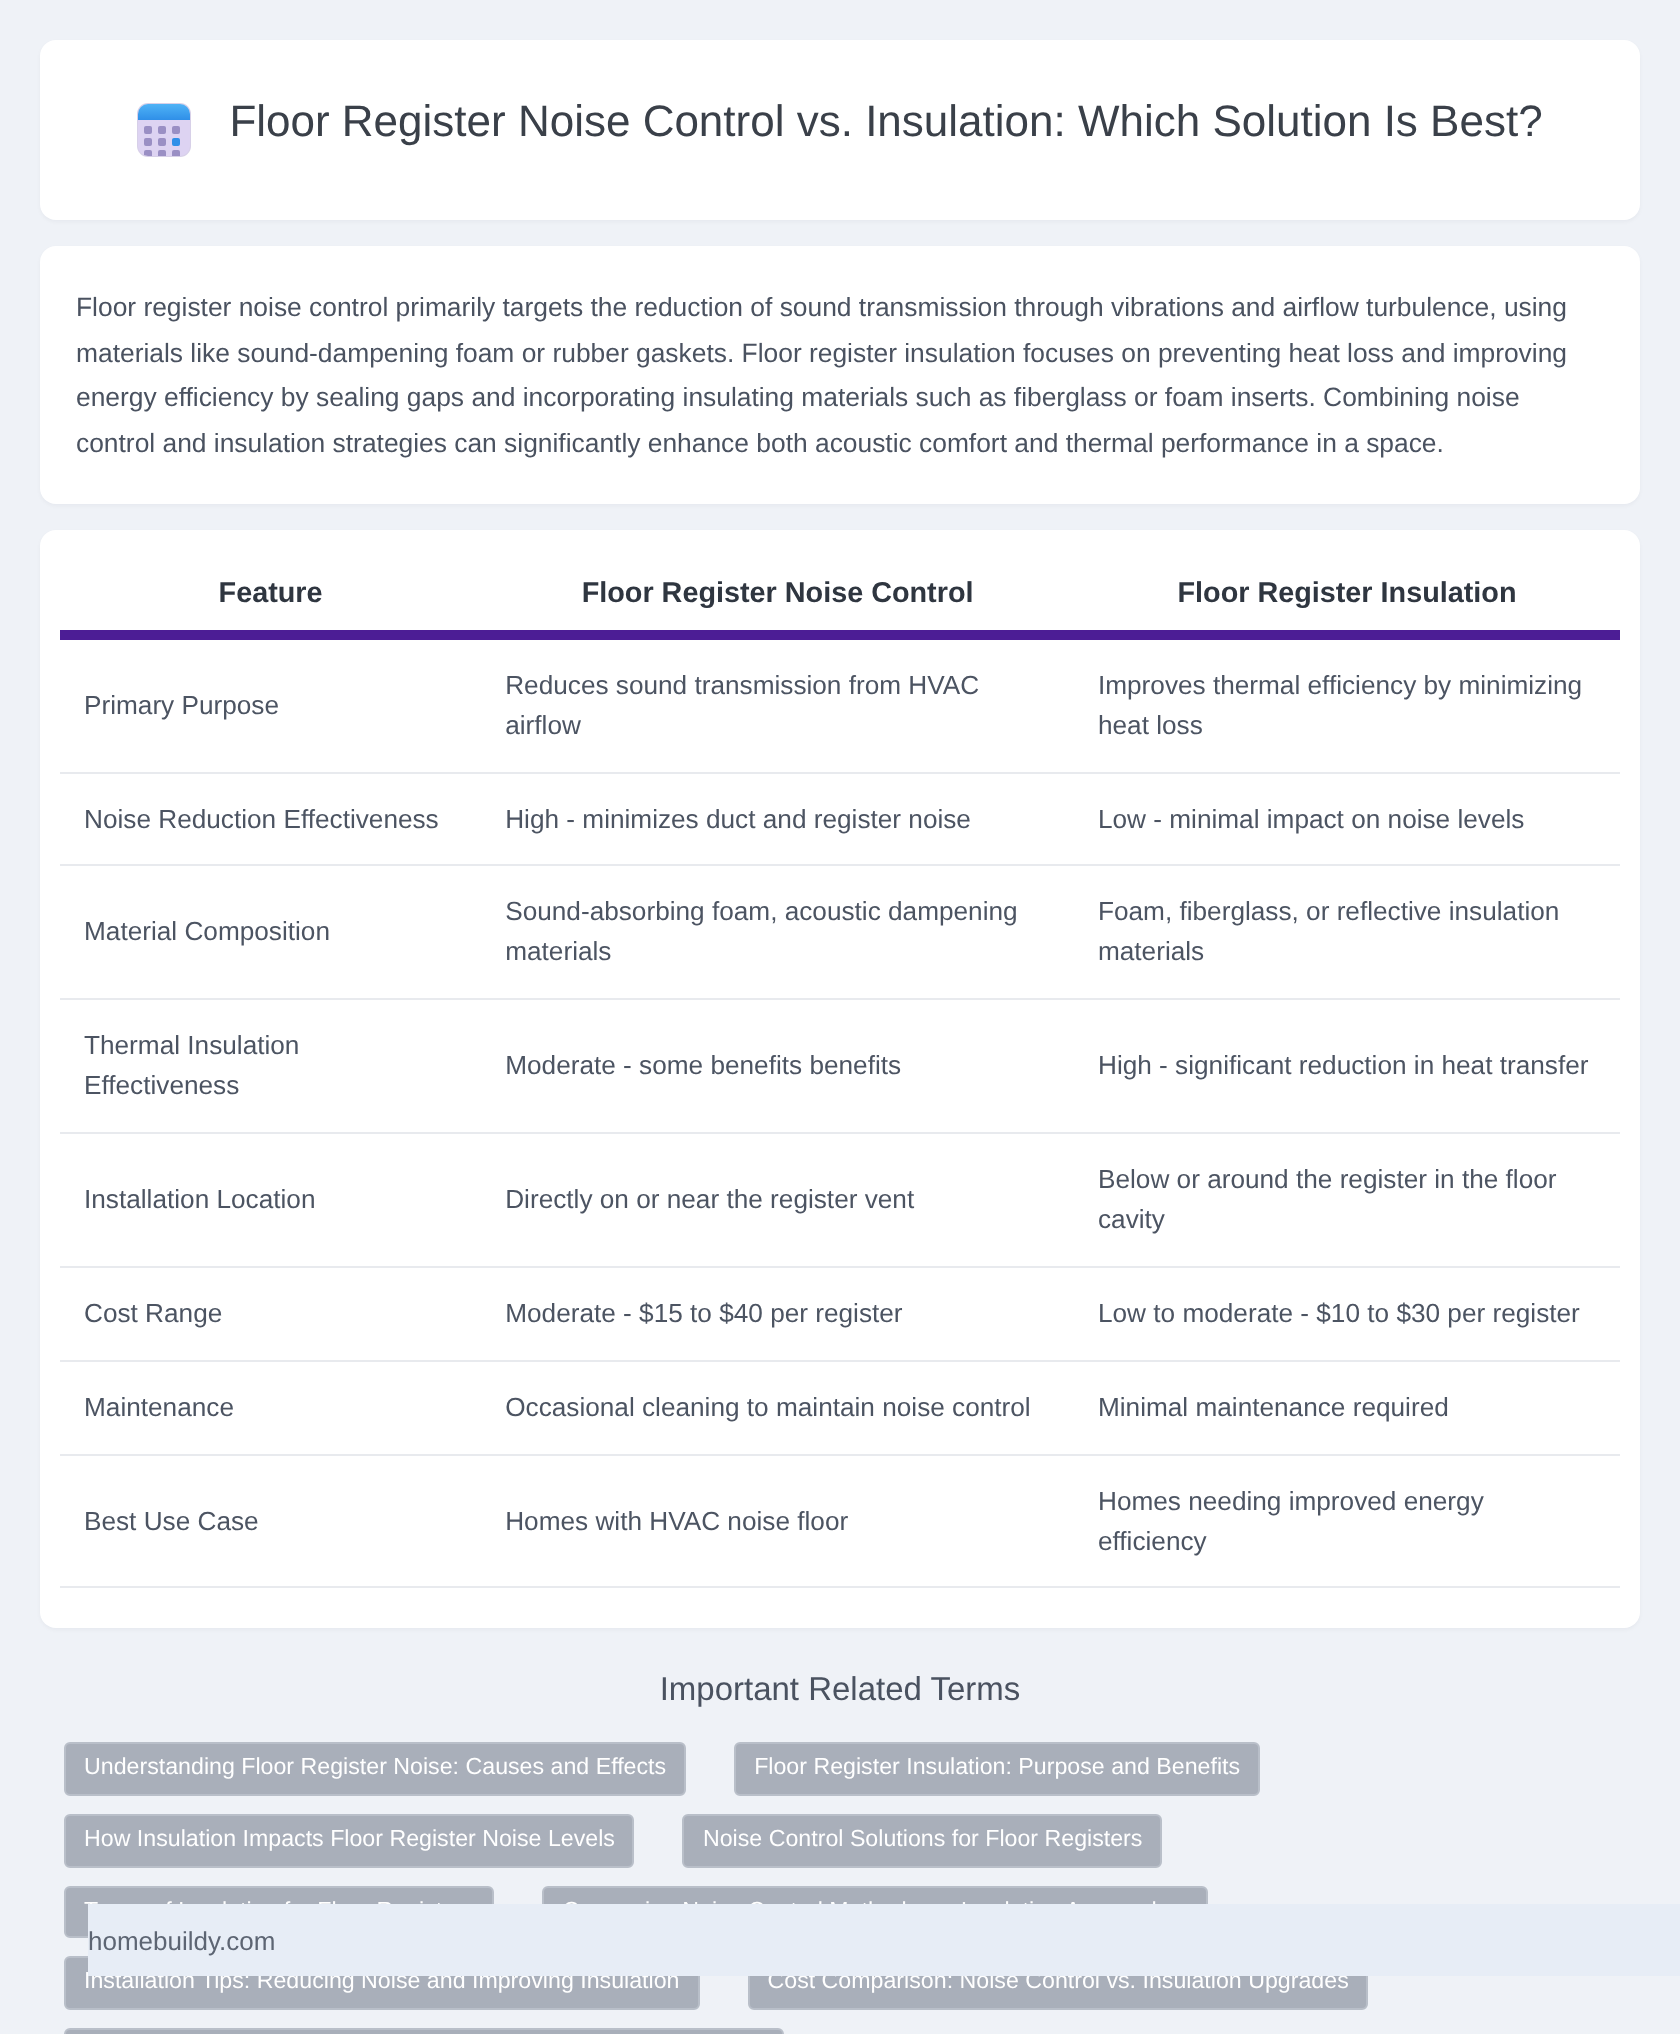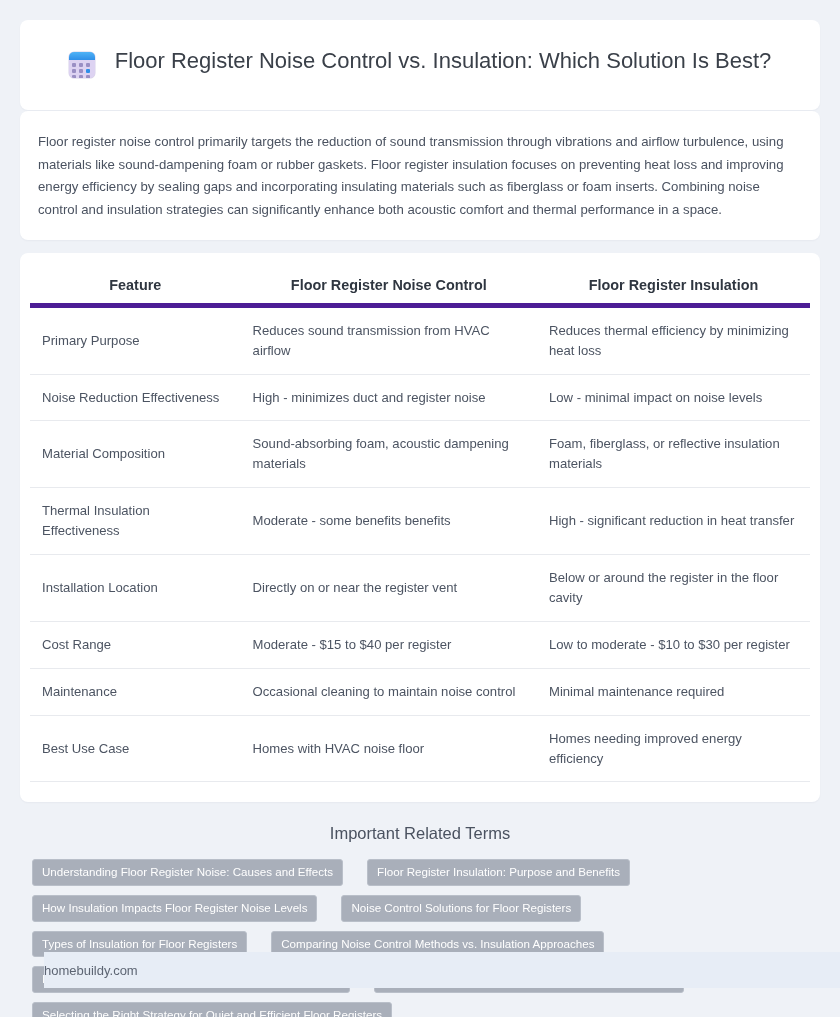--- a/index.html
+++ b/index.html
@@ -49,21 +49,21 @@
     font-size: 22px;
     line-height: 1.32;
     font-weight: 400;
     color: #3a4049;
     text-align: center;
     max-width: 660px;
   }
 
   
   .summary-card {
-    margin-top: 1px;
+    margin-top: 13px;
     padding: 20px 18px 18px 18px;
   }
   .summary-text {
     font-size: 13.2px;
     line-height: 1.72;
     color: #4a5260;
     text-align: left;
   }
 
   
@@ -223,21 +223,21 @@
         <tr>
           <th>Feature</th>
           <th>Floor Register Noise Control</th>
           <th>Floor Register Insulation</th>
         </tr>
       </thead>
       <tbody>
         <tr>
           <td>Primary Purpose</td>
           <td>Reduces sound transmission from HVAC airflow</td>
-          <td>Reduces thermal efficiency by minimizing heat loss</td>
+          <td>Improves thermal efficiency by minimizing heat loss</td>
         </tr>
         <tr>
           <td>Noise Reduction Effectiveness</td>
           <td>High - minimizes duct and register noise</td>
           <td>Low - minimal impact on noise levels</td>
         </tr>
         <tr>
           <td>Material Composition</td>
           <td>Sound-absorbing foam, acoustic dampening materials</td>
           <td>Foam, fiberglass, or reflective insulation materials</td>

